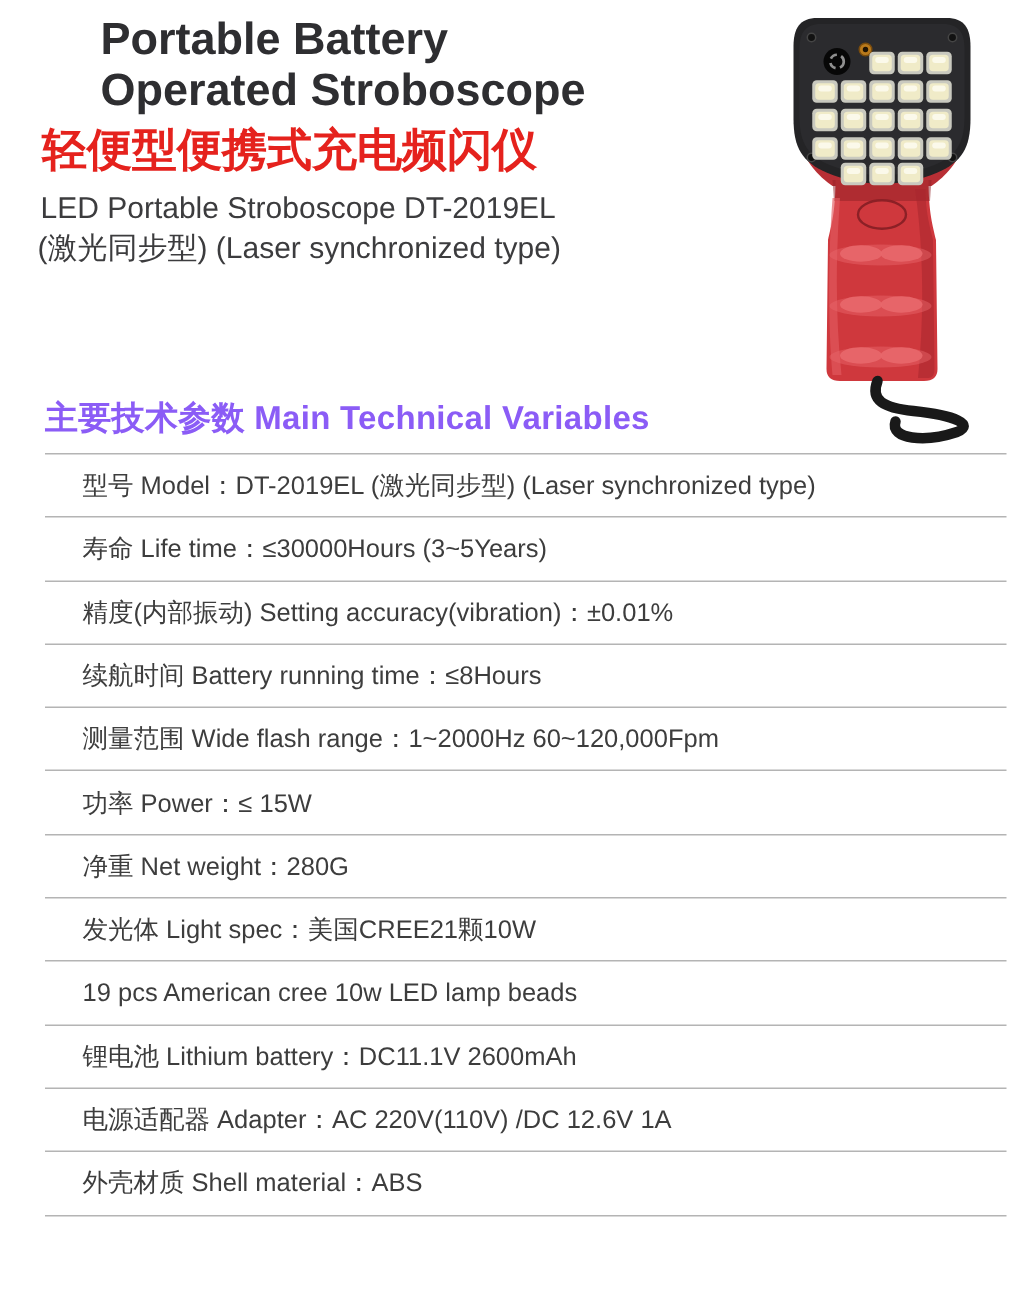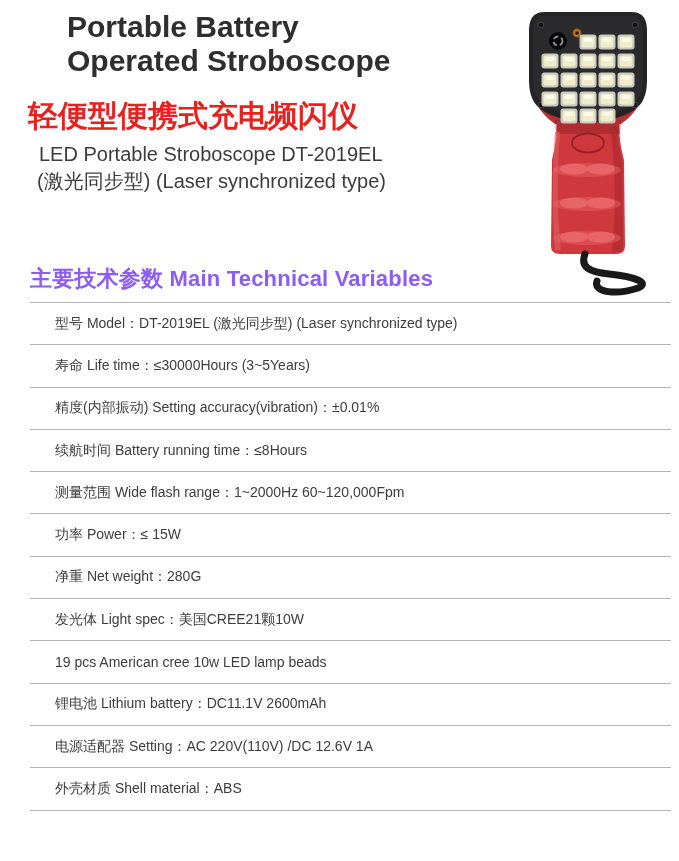--- a/index.html
+++ b/index.html
@@ -9,43 +9,43 @@
     font-family: "Liberation Sans", "DejaVu Sans", sans-serif;
     position: relative;
     overflow: hidden;
   }
   .page { position: absolute; inset: 0; }
 
   
   .header { position: absolute; left: 27px; top: 10px; }
   .title-en { margin: 0; font-size: 30px; font-weight: bold; color: #2e2e31; line-height: 34px; }
   .title-en span { display: block; margin-left: 40px; }
-  .title-zh { margin: 21px 0 0 1px; font-size: 30px; font-weight: bold; color: #e5221d; line-height: 34px; }
-  .subtitle { margin: 8px 0 0 12px; font-size: 20px; color: #3c3c3e; line-height: 27px; }
+  .title-zh { margin: 6px 0 0 1px; font-size: 30px; font-weight: bold; color: #e5221d; line-height: 34px; }
+  .subtitle { margin: 8px 0 0 0; font-size: 20px; color: #3c3c3e; line-height: 27px; }
   .subtitle span { display: block; }
   .subtitle .paren-line { margin-left: -2px; }
 
   
   .section-heading {
     position: absolute; left: 30px; top: 264px; margin: 0;
     font-size: 22px; font-weight: 600; color: #8b5cf6; letter-spacing: 0.2px;
   }
 
   
   .spec-table {
     position: absolute; left: 30px; top: 302px; width: 641px;
     border-bottom: 1.5px solid #b4b4b4;
   }
   .spec-row {
     box-sizing: border-box;
     height: 42.3px;
     border-top: 1.5px solid #b4b4b4;
     display: flex; align-items: center;
     padding-left: 25px;
-    font-size: 14px; color: #3d3d3d;
+    font-size: 17px; color: #3d3d3d;
     white-space: nowrap;
   }
 
   
   .device { position: absolute; left: 497px; top: 2px; width: 182px; height: 296px; }
   .device svg { display: block; width: 100%; height: 100%; }
 </style>
 </head>
 <body>
 
@@ -222,20 +222,20 @@
     <div class="spec-row">
         <span>发光体 Light spec：美国CREE21颗10W</span>
       </div>
     <div class="spec-row">
         <span>19 pcs American cree 10w LED lamp beads</span>
       </div>
     <div class="spec-row">
         <span>锂电池 Lithium battery：DC11.1V 2600mAh</span>
       </div>
     <div class="spec-row">
-        <span>电源适配器 Setting：AC 220V(110V) /DC 12.6V 1A</span>
+        <span>电源适配器 Adapter：AC 220V(110V) /DC 12.6V 1A</span>
       </div>
     <div class="spec-row">
         <span>外壳材质 Shell material：ABS</span>
       </div>
   </div>
 
 </div>
 
 </body></html>

